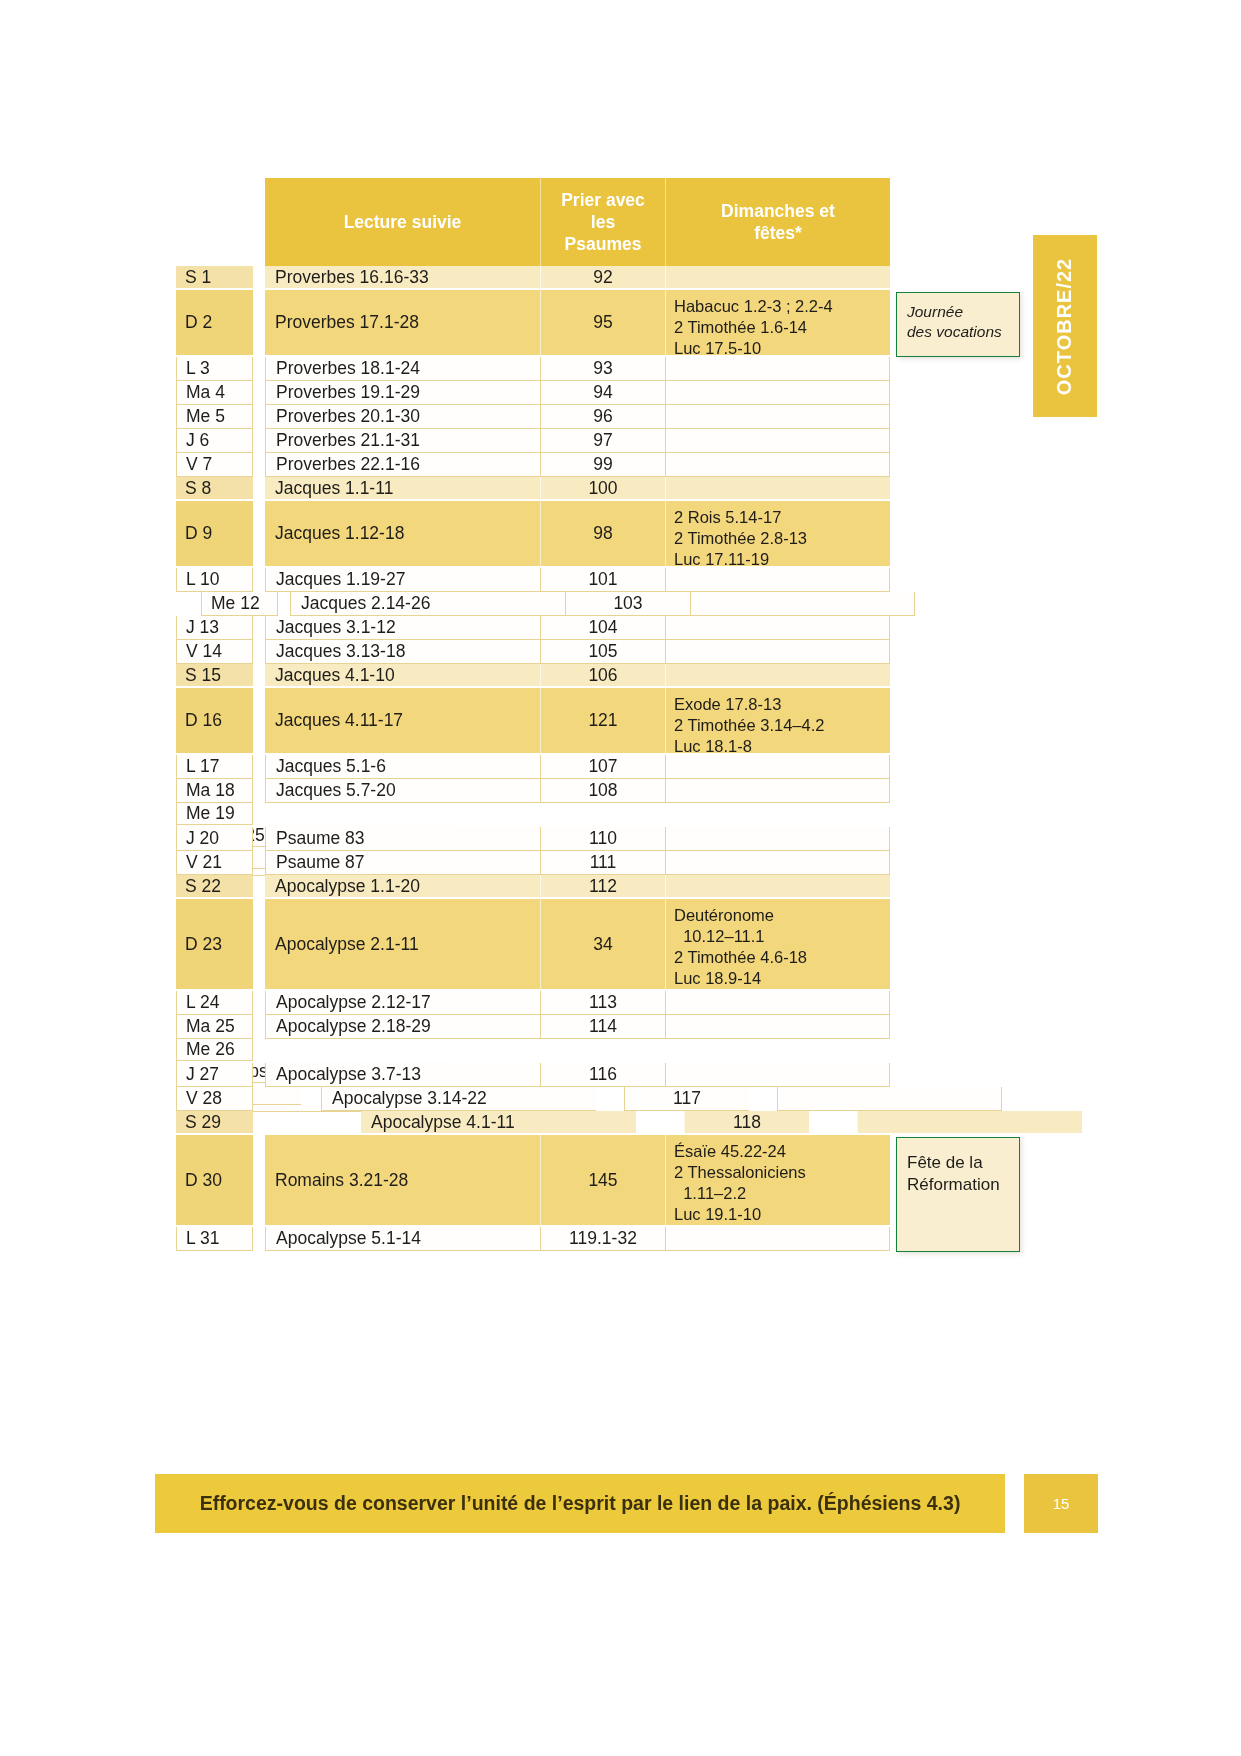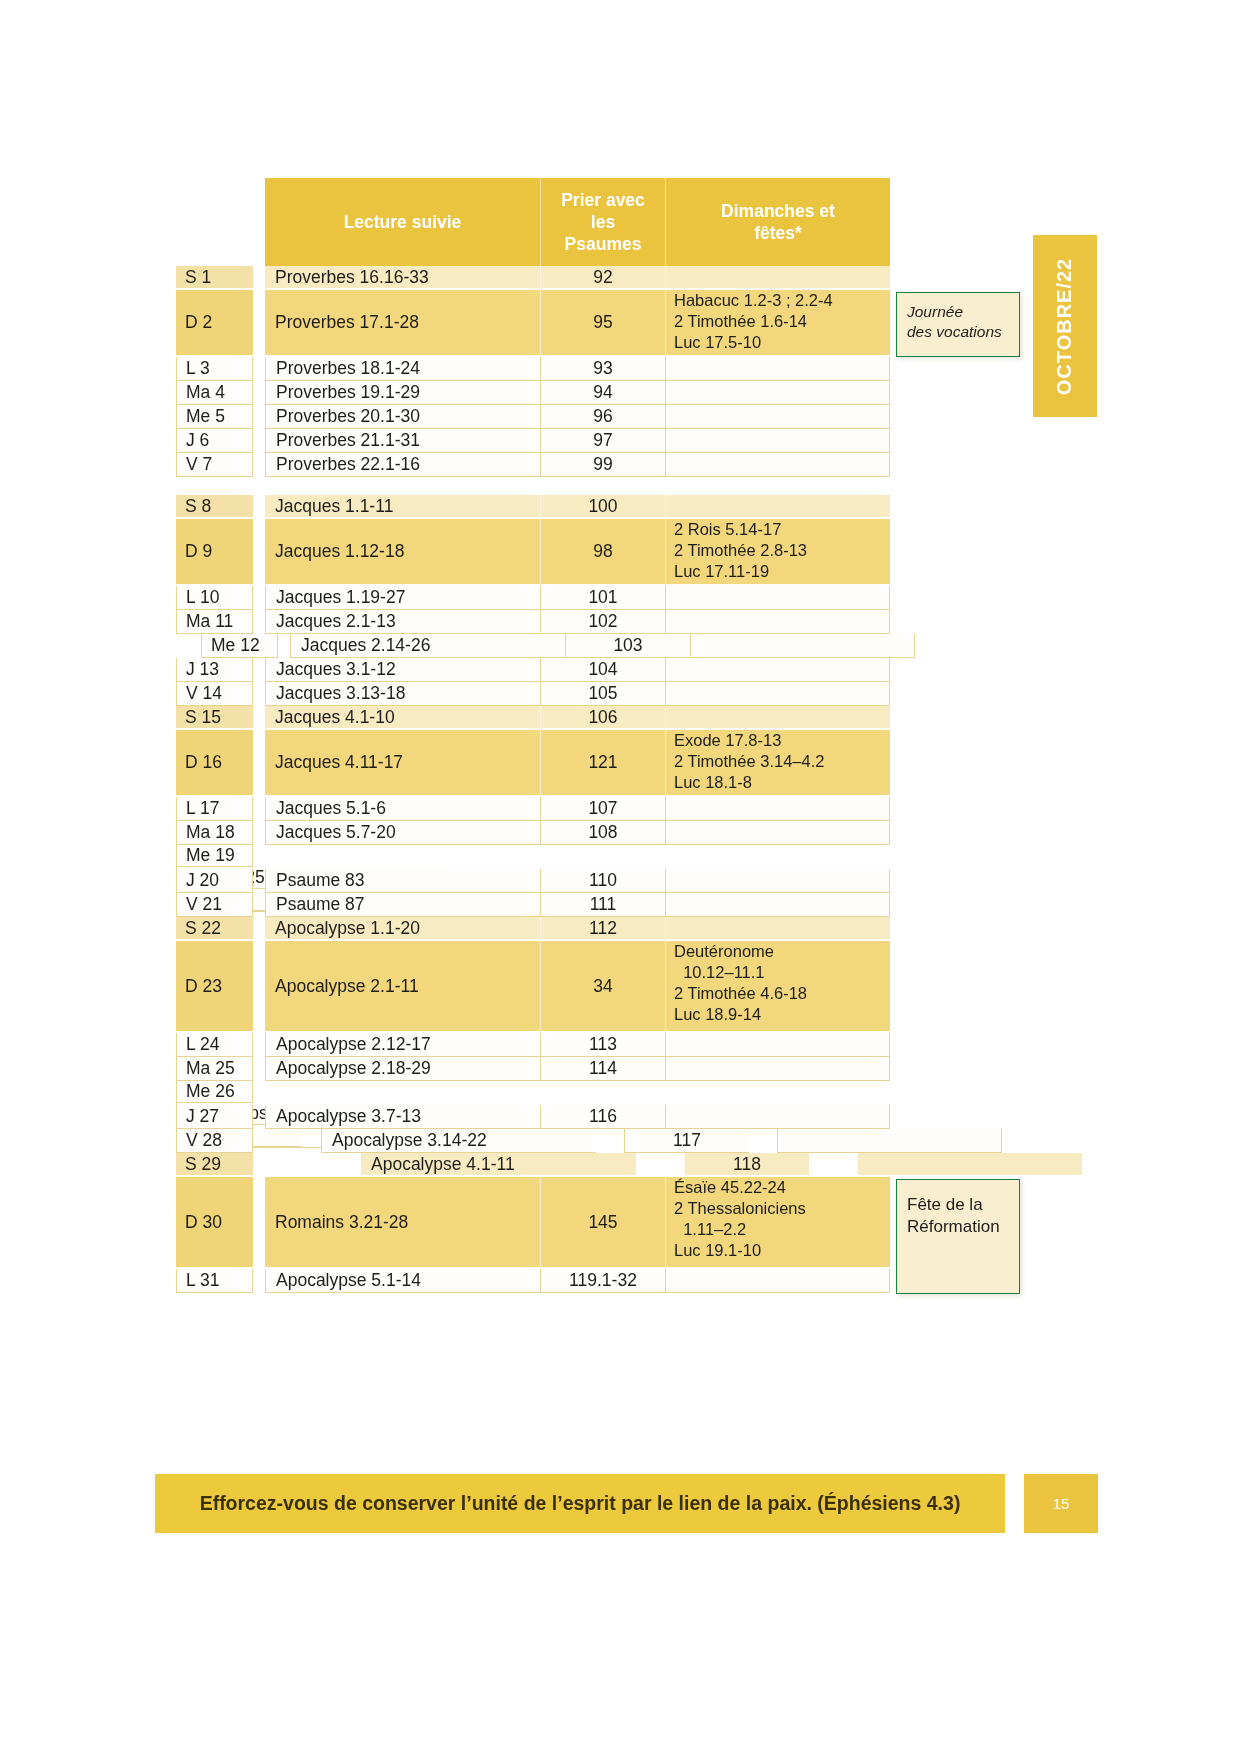--- a/index.html
+++ b/index.html
@@ -18,21 +18,21 @@
   .h-feasts{width:225px;}
   .h-psalms span{display:inline-block;width:92px;}
   .h-feasts span{display:inline-block;width:116px;}
 
   .row{display:flex;position:relative;box-sizing:border-box;}
   .cell{box-sizing:border-box;font-size:17.5px;}
   .day{width:77px;display:flex;align-items:center;padding-left:9px;}
   .gut{width:12px;background:transparent;}
   .lecture{width:275px;display:flex;align-items:center;padding-left:10px;}
   .psalm{width:125px;display:flex;align-items:center;justify-content:center;}
-  .feast{width:225px;padding:0 0 0 8px;font-size:16.5px;line-height:21px;}
+  .feast{width:225px;padding:6px 0 0 8px;font-size:16.5px;line-height:21px;}
 
   
   .kind-week .day{background:#fffefc;border:1px solid var(--line);border-top:none;}
   .kind-week .lecture,.kind-week .psalm,.kind-week .feast{background:#fffefc;border-bottom:1px solid var(--line);}
   .kind-week .lecture{border-left:1px solid var(--line);}
   .kind-week .psalm{border-left:1px solid var(--line);}
   .kind-week .feast{border-left:1px solid var(--line);border-right:1px solid var(--line);}
 
   
   .kind-sat .day{background:var(--sat-day-bg);}
@@ -136,21 +136,21 @@
           <div class="cell psalm">97</div>
           <div class="cell feast"></div>
         </div>
         <div class="row kind-week" style="height: 24px;">
           <div class="cell day">V 7</div>
           <div class="gut"></div>
           <div class="cell lecture">Proverbes 22.1-16</div>
           <div class="cell psalm">99</div>
           <div class="cell feast"></div>
         </div>
-        <div class="row kind-sat" style="height: 24px; margin-top: 18px;">
+        <div class="row kind-sat" style="height: 24px;">
           <div class="cell day">S 8</div>
           <div class="gut"></div>
           <div class="cell lecture">Jacques 1.1-11</div>
           <div class="cell psalm">100</div>
           <div class="cell feast"></div>
         </div>
         <div class="row kind-sun" style="height: 67px;">
           <div class="cell day">D 9</div>
           <div class="gut"></div>
           <div class="cell lecture">Jacques 1.12-18</div>
@@ -159,27 +159,20 @@
             <div class="feast-line">2 Rois 5.14-17</div>
             <div class="feast-line">2 Timothée 2.8-13</div>
             <div class="feast-line">Luc 17.11-19</div>
           </div>
         </div>
         <div class="row kind-week" style="height: 24px;">
           <div class="cell day">L 10</div>
           <div class="gut"></div>
           <div class="cell lecture">Jacques 1.19-27</div>
           <div class="cell psalm">101</div>
-          <div class="cell feast"></div>
-        </div>
-        <div class="row kind-week" style="height: 24px;">
-          <div class="cell day">Ma 11</div>
-          <div class="gut"></div>
-          <div class="cell lecture">Jacques 2.1-13</div>
-          <div class="cell psalm">102</div>
           <div class="cell feast"></div>
         </div>
         <div class="row kind-week" style="height: 24px; margin-left: 25px;">
           <div class="cell day">Me 12</div>
           <div class="gut"></div>
           <div class="cell lecture">Jacques 2.14-26</div>
           <div class="cell psalm">103</div>
           <div class="cell feast"></div>
         </div>
         <div class="row kind-week" style="height: 24px;">

